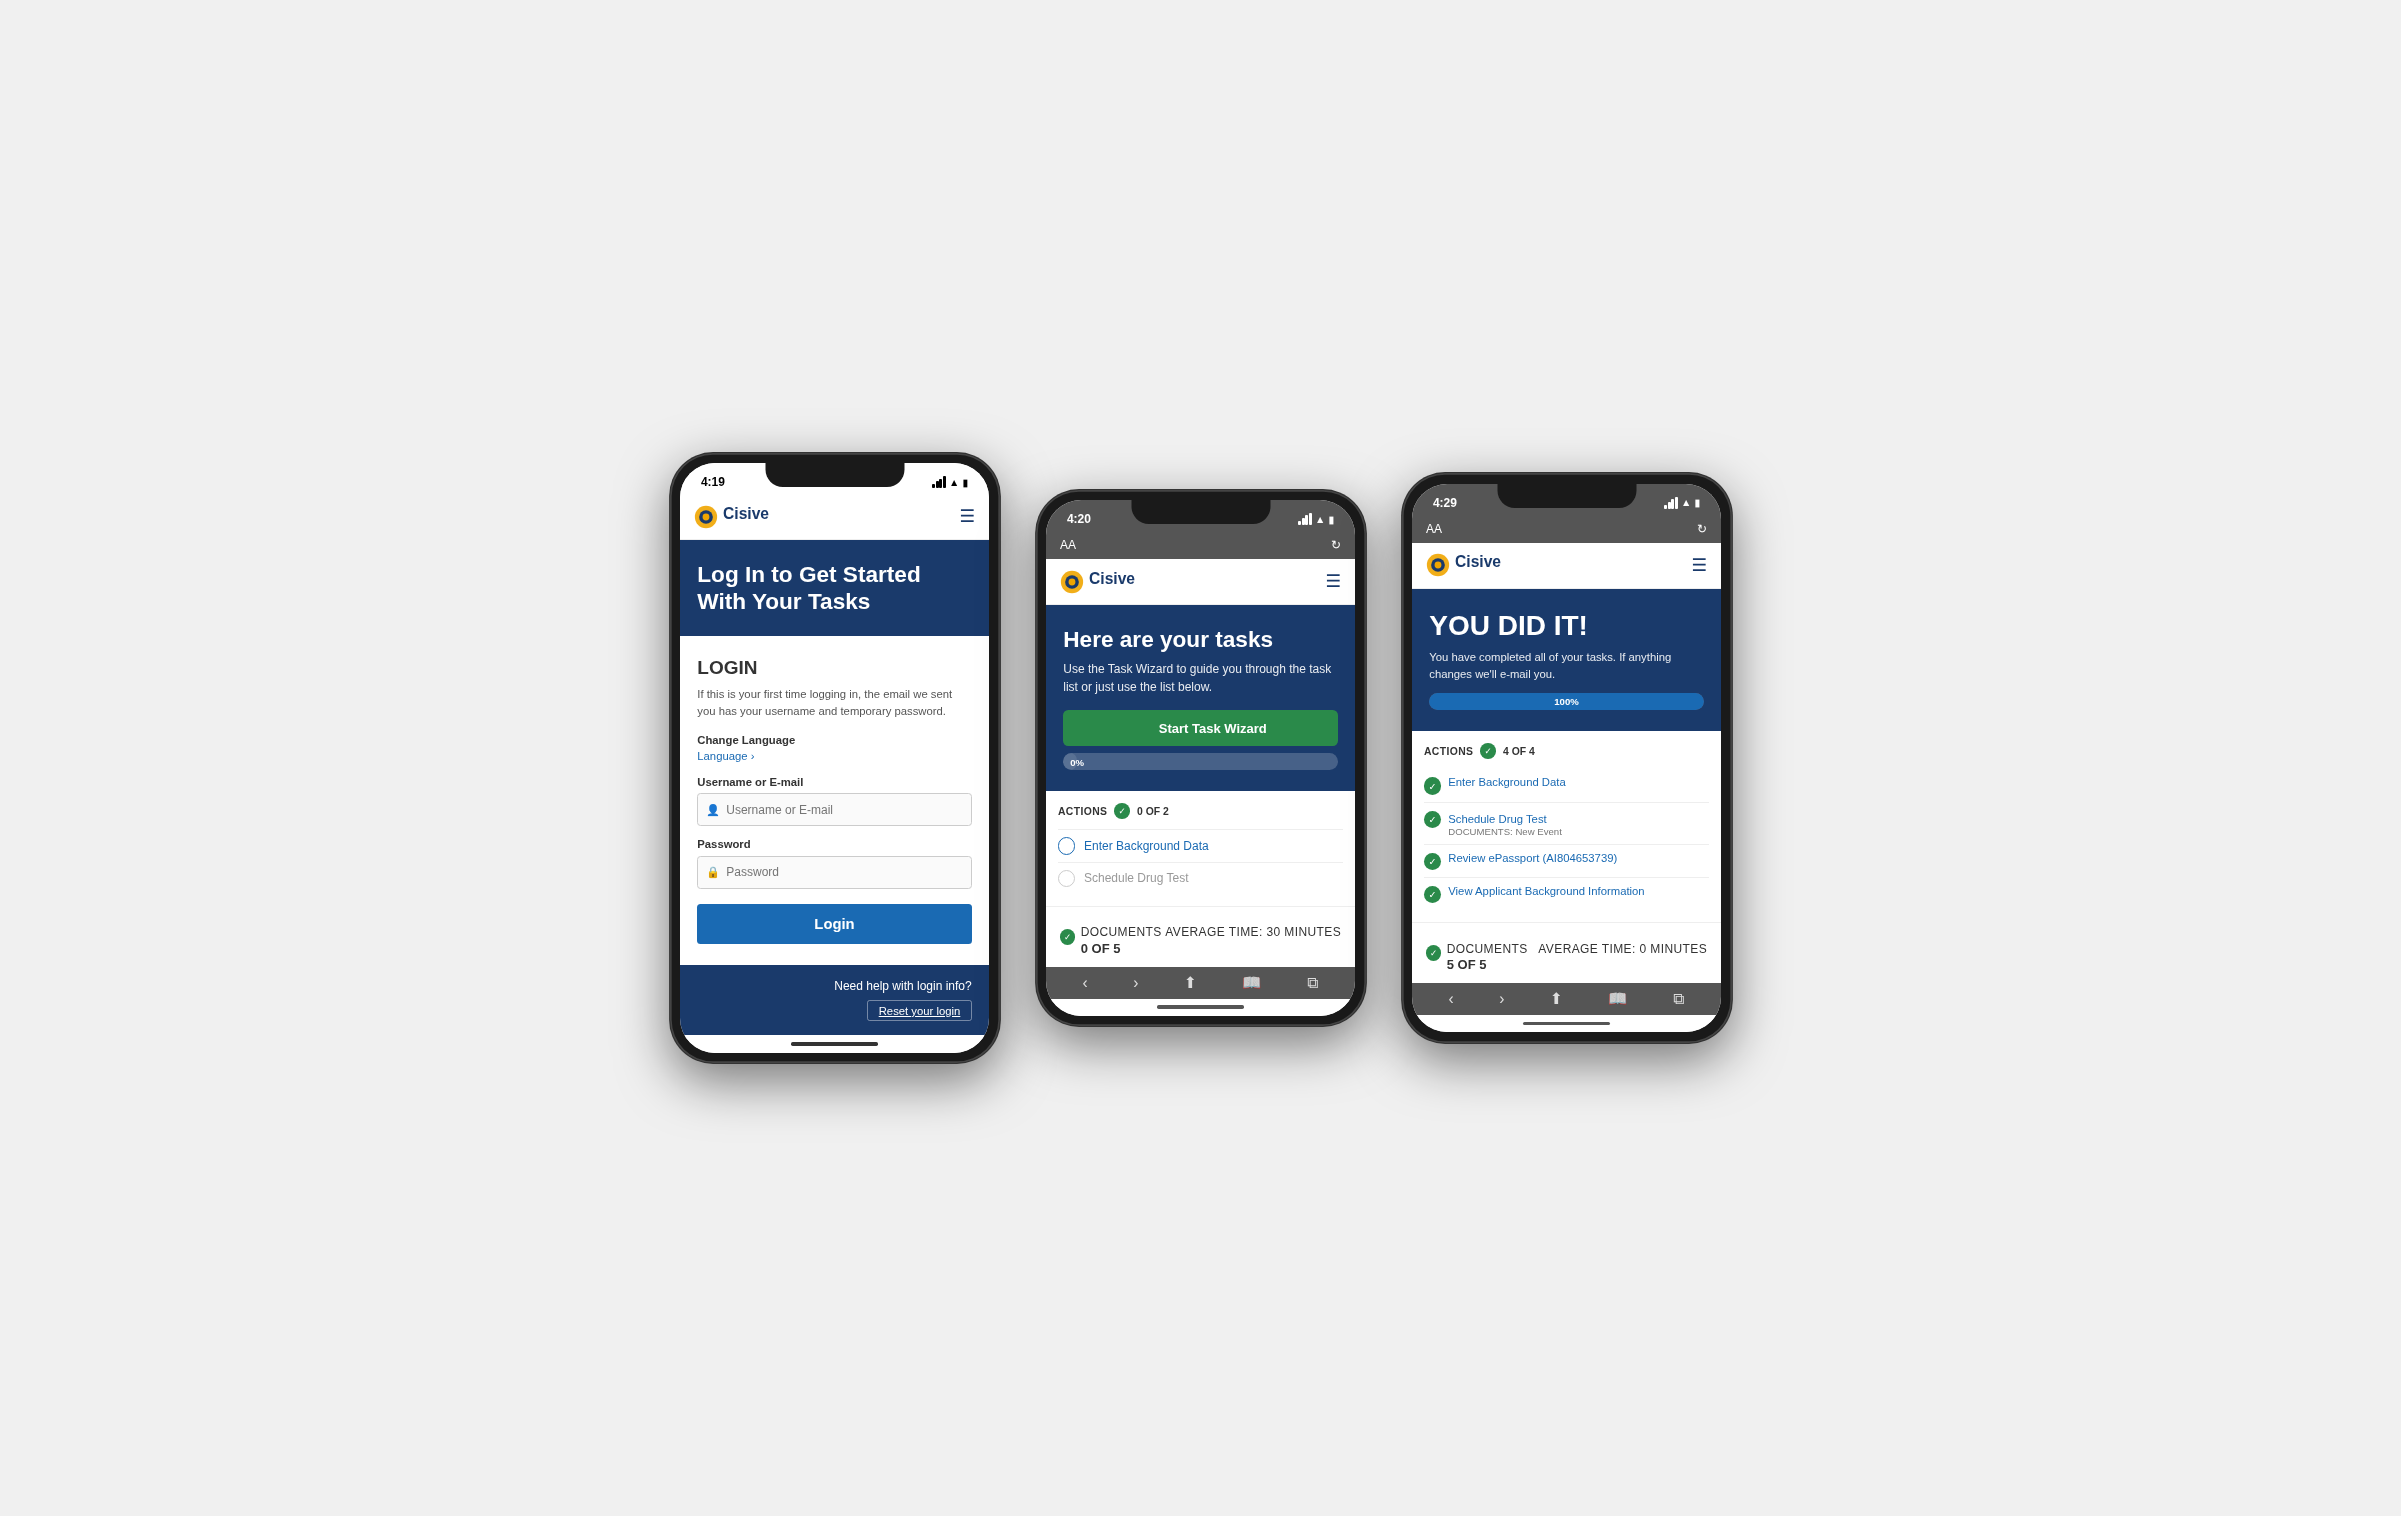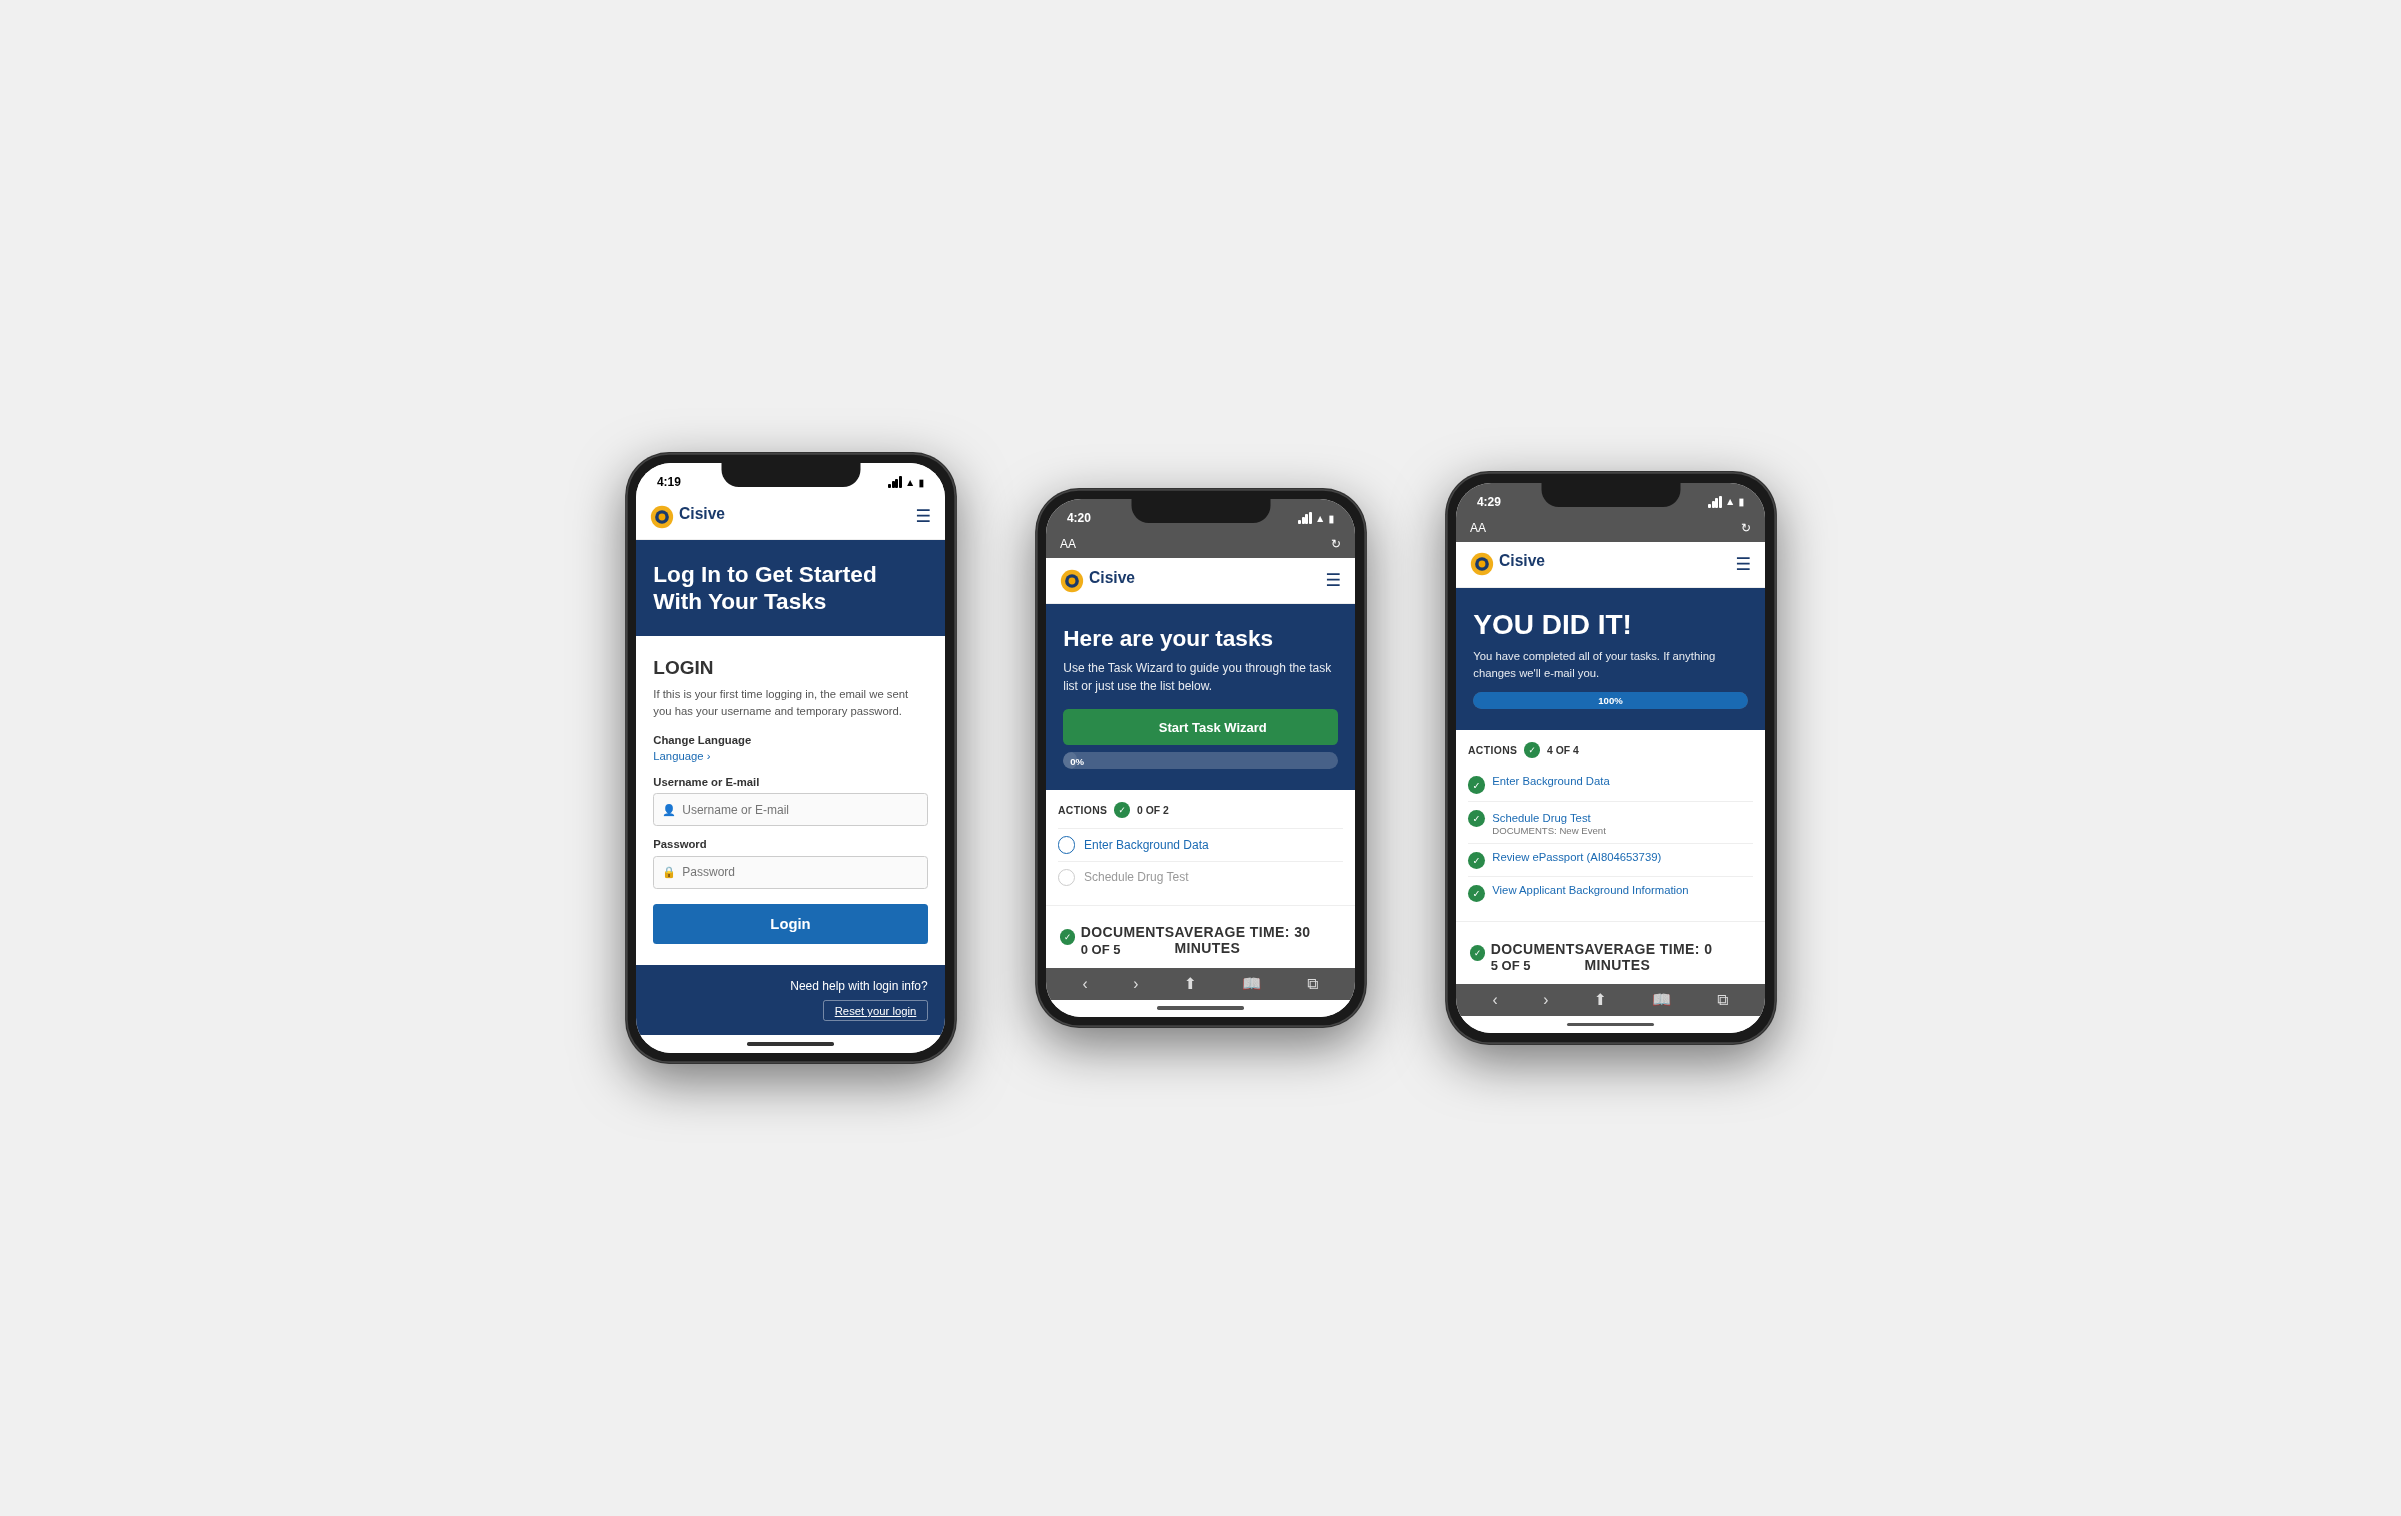--- a/index.html
+++ b/index.html
@@ -7,21 +7,21 @@
       background: #f0f0f0;
       display: flex;
       justify-content: center;
       align-items: center;
       min-height: 100vh;
       font-family: -apple-system, BlinkMacSystemFont, 'Segoe UI', sans-serif;
       padding: 35px 17.4px;
     }
     .phones-container {
       display: flex;
-      gap: 80px;
+      gap: 36px;
       align-items: center;
       justify-content: center;
     }
     .phone-wrapper {
       position: relative;
       width: 330px;
     }
     .phone-frame {
       width: 330px;
       background: #1a1a1a;
@@ -325,22 +325,22 @@
     }
     
     .bottom-info-row {
       display: flex;
       justify-content: space-between;
       padding: 10.4px 14px;
       border-top: 0.9px solid #eee;
       background: white;
     }
     .bottom-info-label {
-      font-size: 14px;
-      font-weight: 700;
+      font-size: 12px;
+      font-weight: 400;
       color: #333;
       letter-spacing: 0.4px;
       margin-top: 8px;
     }
     .bottom-info-value {
       font-size: 13px;
       font-weight: 700;
       color: #333;
       margin-top: 1.7px;
     }

